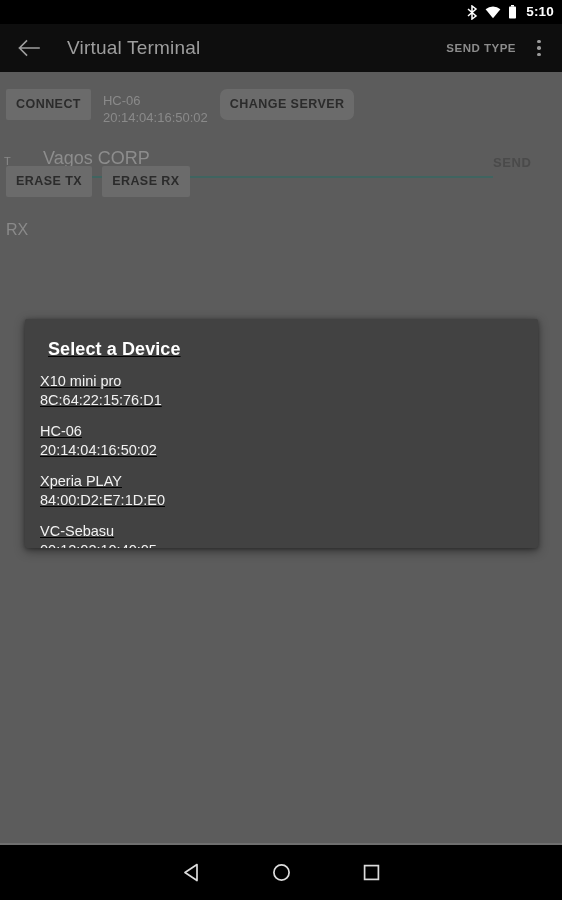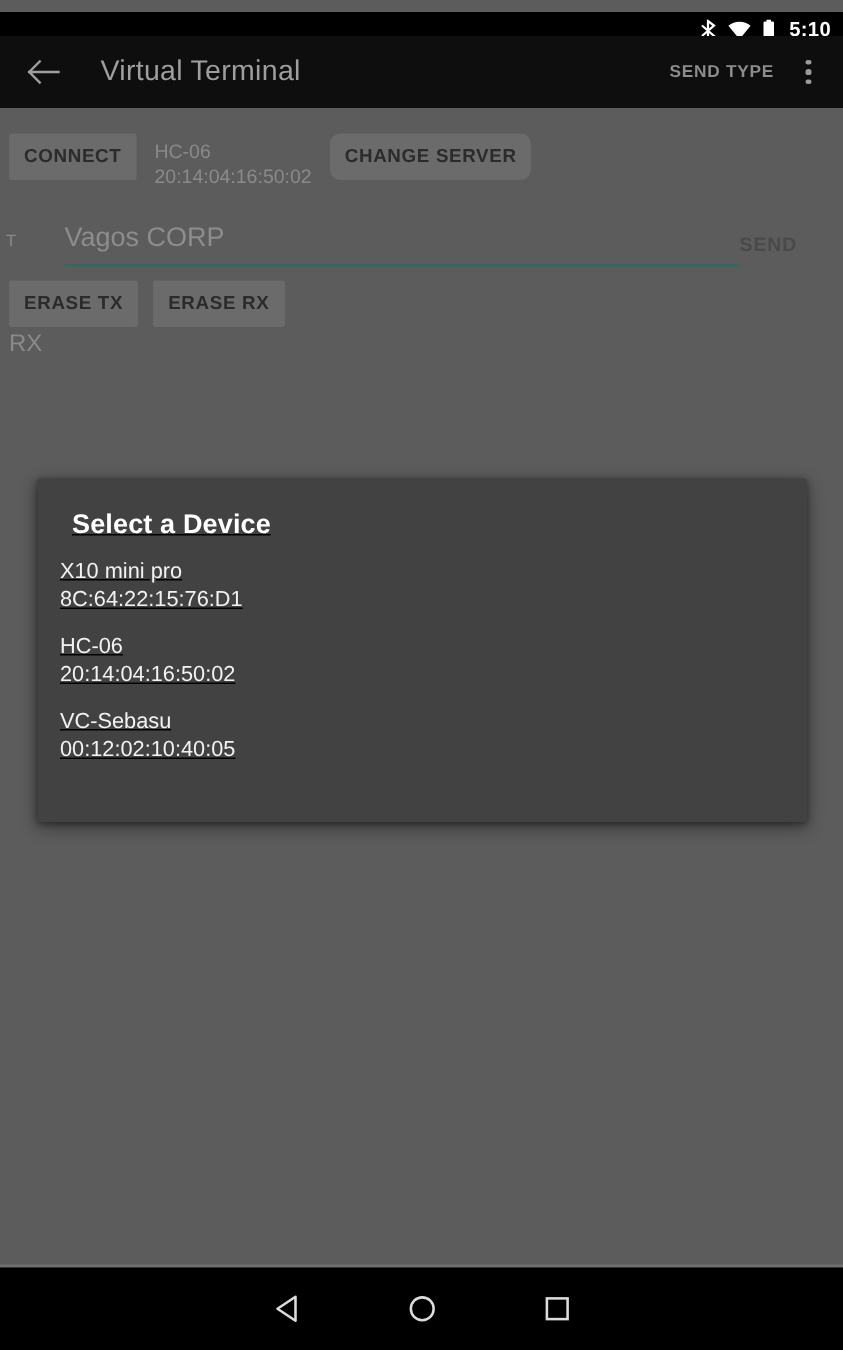--- a/index.html
+++ b/index.html
@@ -15,21 +15,21 @@
     position: relative;
     width: 562px;
     height: 900px;
     overflow: hidden;
     background: #5c5c5c;
   }
 
   
   #status-bar {
     position: absolute;
-    top: 8px; left: 0;
+    top: 0; left: 0;
     width: 562px;
     height: 24px;
     background: #000000;
     display: flex;
     align-items: center;
     justify-content: flex-end;
     padding-right: 8px;
     box-sizing: border-box;
   }
   .sb-icon {
@@ -194,21 +194,21 @@
     letter-spacing: 0.6px;
     border: 0;
     padding: 12px 16px;
     margin-left: 6px;
     font-family: "Liberation Sans", sans-serif;
     line-height: 1;
   }
 
   .row-erase {
     position: absolute;
-    top: 107px;
+    top: 86px;
     left: 6px;
     display: flex;
   }
   #erase-rx-button { margin-left: 10px; }
 
   #rx-label {
     position: absolute;
     top: 141px;
     left: 6px;
     color: #8a8a8a;
@@ -355,20 +355,24 @@
     <ul id="device-list">
       <li class="device-item">
         <div class="device-name">X10 mini pro</div>
         <div class="device-mac">8C:64:22:15:76:D1</div>
       </li>
       <li class="device-item">
         <div class="device-name">HC-06</div>
         <div class="device-mac">20:14:04:16:50:02</div>
       </li>
       <li class="device-item">
+        <div class="device-name">Xperia PLAY</div>
+        <div class="device-mac">84:00:D2:E7:1D:E0</div>
+      </li>
+      <li class="device-item">
         <div class="device-name">VC-Sebasu</div>
         <div class="device-mac">00:12:02:10:40:05</div>
       </li>
     </ul>
   </div>
 
   <div id="nav-bar-top-line"></div>
   <div id="nav-bar">
     <div class="nav-btn">
       <svg width="17" height="19" viewBox="0 0 17 19" aria-hidden="true">

